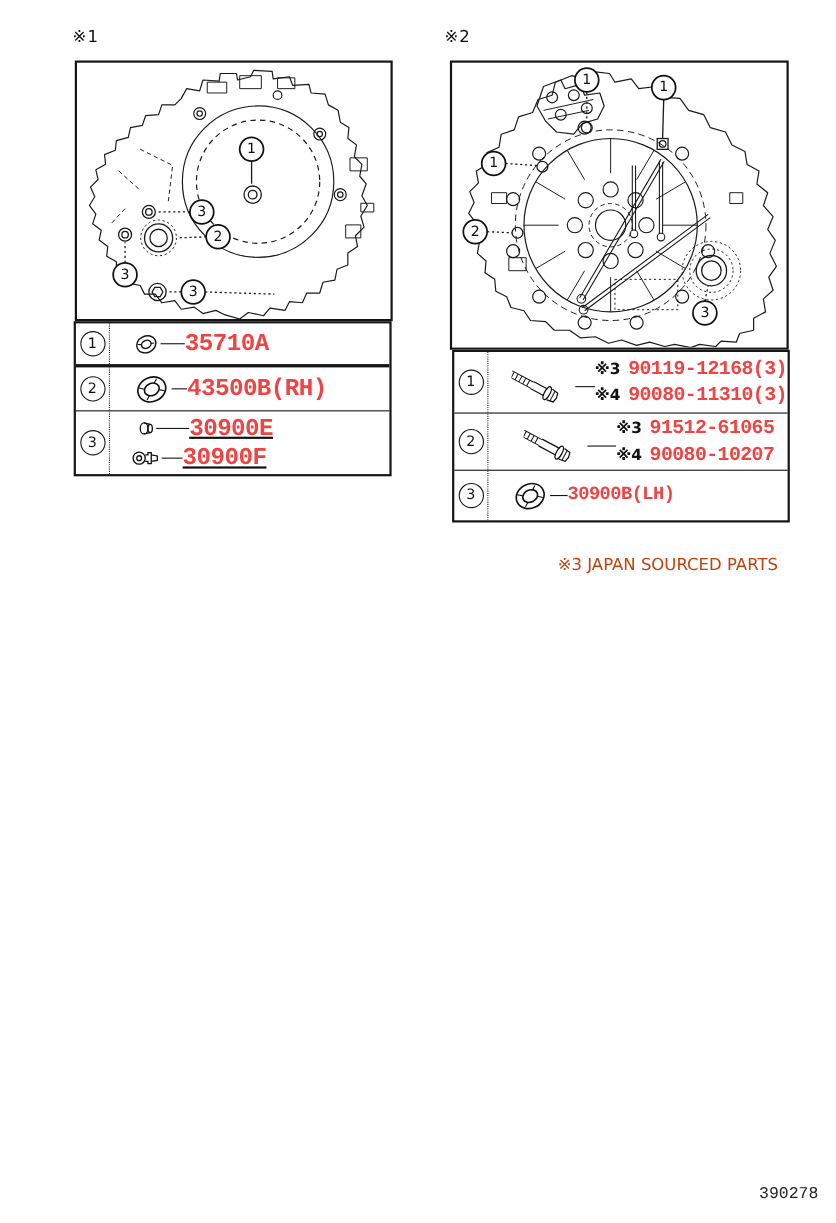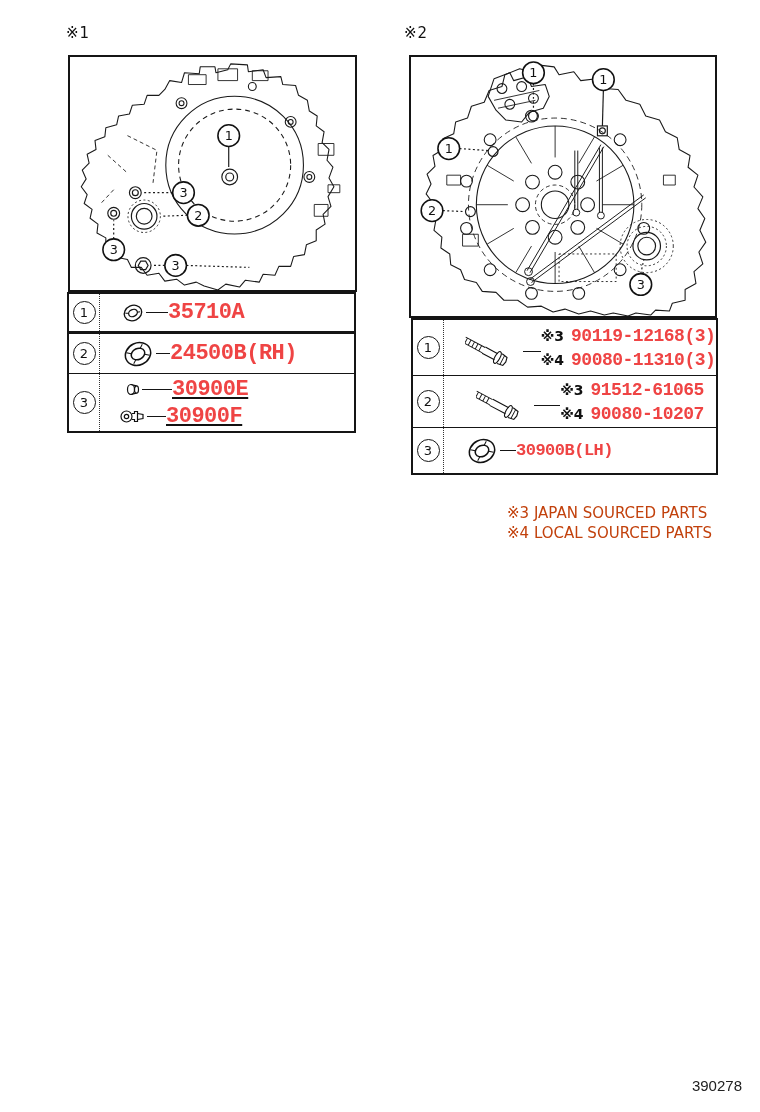--- a/index.html
+++ b/index.html
@@ -93,21 +93,21 @@
     color: #c2410c;
     white-space: nowrap;
   }
   .docnum {
     position: absolute;
     left: 690px;
     top: 1077px;
     width: 52px;
     text-align: right;
     font-size: 15px;
-    font-family: Liberation Sans, sans-serif;
+    font-family: Liberation Mono, monospace;
     color: #222;
   }
   svg text.callout-num {
     font-family: "DejaVu Sans", sans-serif;
     font-size: 13px;
     fill: #111;
   }
 </style>
 </head>
 <body>
@@ -204,21 +204,21 @@
       <div class="partcell size-xl">
         <div class="part-line">
           <svg width="36" height="34" viewBox="0 0 36 34">
             <g stroke="#111" fill="none" stroke-width="1.5" transform="rotate(-25 18 17)">
               <ellipse cx="18" cy="17" rx="13" ry="11"></ellipse>
                 <ellipse cx="18" cy="17" rx="7" ry="5.5"></ellipse>
               <path d="M8,11 L12,14 M28,23 L24,20 M10,24 L14,21 M26,10 L22,13" stroke-width="1"></path>
             </g>
           </svg>
           <span class="leader" style="width:14px;"></span>
-          <span class="pnum">24500B(RH)</span>
+          <span class="pnum">43500B(RH)</span>
         </div>
       </div>
     </div>
     <div class="prow" style="height:58px;">
       <div class="refcell">
         <div class="refcircle">3</div>
       </div>
       <div class="partcell size-xl t1-lines">
         <div class="part-line">
           <span style="width:6px;"></span>
@@ -409,18 +409,17 @@
           </svg>
           <span class="leader" style="width:16px;"></span>
           <span class="pnum">30900B(LH)</span>
         </div>
       </div>
     </div>
   </div>
 
   <div class="footnotes">
     <div>※3 JAPAN SOURCED PARTS</div>
-    <div>※4 LOCAL SOURCED PARTS</div>
   </div>
 
   <div class="docnum">390278</div>
 
 </div>
 
 </body></html>

